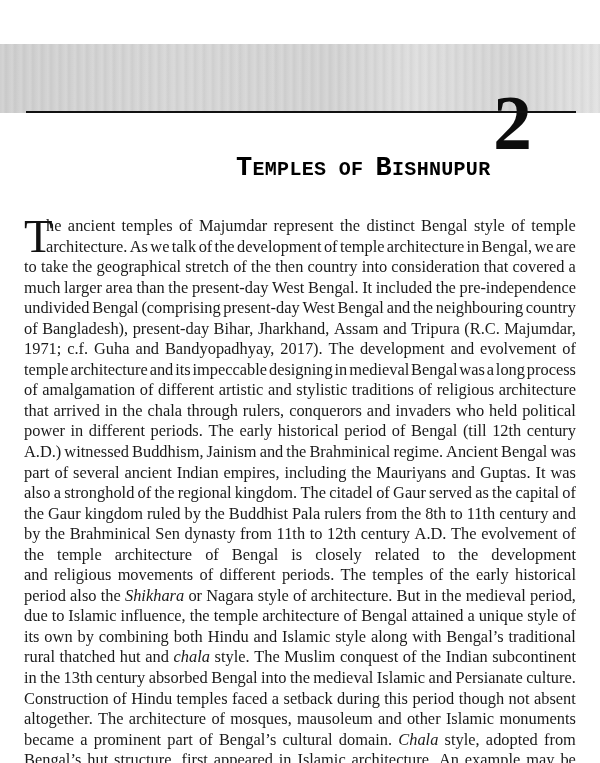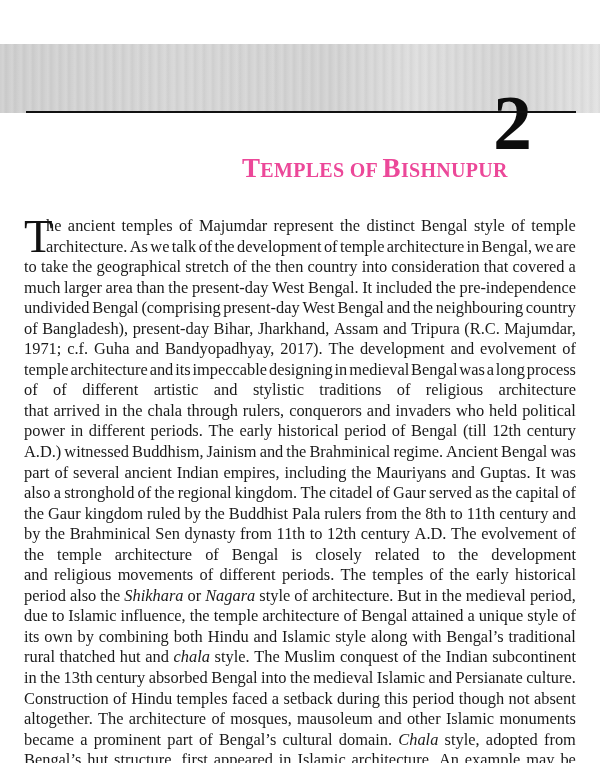--- a/index.html
+++ b/index.html
@@ -39,25 +39,25 @@
     .chapter-rule {
       position: absolute;
       left: 26px;
       top: 111px;
       width: 550px;
       height: 2px;
       background: #111;
     }
     .chapter-title {
       position: absolute;
-      left: 242px;
+      left: 236px;
       top: 148px;
-      font-family: Liberation Serif, serif;
+      font-family: Liberation Mono, monospace;
       font-weight: bold;
-      color: #ec4899;
+      color: #000000;
       white-space: nowrap;
       letter-spacing: 0.3px;
     }
     .chapter-title .cap { font-size: 27px; }
     .chapter-title .sc { font-size: 20px; }
 
     .body-text {
       position: absolute;
       left: 24px;
       top: 216px;
@@ -205,20 +205,21 @@
         <span class="w"><span>in</span></span>
         <span class="w"><span>medieval</span></span>
         <span class="w"><span>Bengal</span></span>
         <span class="w"><span>was</span></span>
         <span class="w"><span>a</span></span>
         <span class="w"><span>long</span></span>
         <span class="w"><span>process</span></span>
       </div>
       <div class="jline">
         <span class="w"><span>of</span></span>
+        <span class="w"><span>amalgamation</span></span>
         <span class="w"><span>of</span></span>
         <span class="w"><span>different</span></span>
         <span class="w"><span>artistic</span></span>
         <span class="w"><span>and</span></span>
         <span class="w"><span>stylistic</span></span>
         <span class="w"><span>traditions</span></span>
         <span class="w"><span>of</span></span>
         <span class="w"><span>religious</span></span>
         <span class="w"><span>architecture</span></span>
       </div>
@@ -358,21 +359,21 @@
         <span class="w"><span>the</span></span>
         <span class="w"><span>early</span></span>
         <span class="w"><span>historical</span></span>
       </div>
       <div class="jline">
         <span class="w"><span>period</span></span>
         <span class="w"><span>also</span></span>
         <span class="w"><span>the</span></span>
         <span class="w"><span style="font-style: italic;">Shikhara</span></span>
         <span class="w"><span>or</span></span>
-        <span class="w"><span style="font-style: italic;">Nagara</span></span>
+        <span class="w"><span style="">Nagara</span></span>
         <span class="w"><span>style</span></span>
         <span class="w"><span>of</span></span>
         <span class="w"><span>architecture.</span></span>
         <span class="w"><span>But</span></span>
         <span class="w"><span>in</span></span>
         <span class="w"><span>the</span></span>
         <span class="w"><span>medieval</span></span>
         <span class="w"><span>period,</span></span>
       </div>
       <div class="jline">

